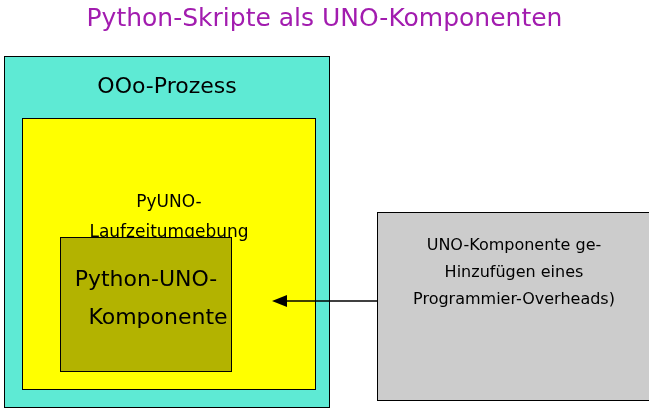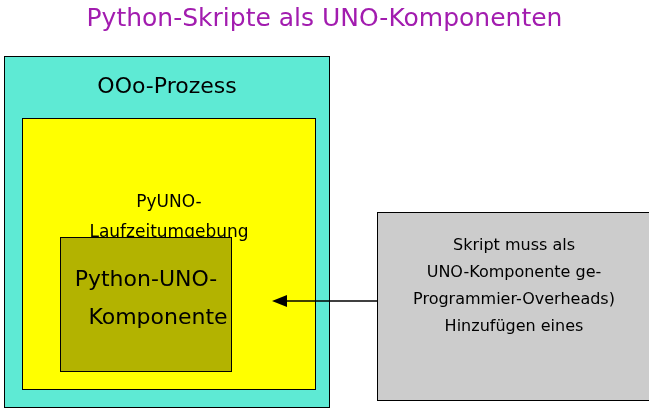--- a/index.html
+++ b/index.html
@@ -164,24 +164,23 @@
           <span class="l1">Python-UNO-</span>
           <span class="l2">Komponente</span>
         </div>
       </div>
 
     </div>
   </div>
 
   <div class="gray-box">
     <div class="gray-text">
-      <span>Skript muss als</span>
       <span>UNO-Komponente ge-</span>
+      <span>Hinzufügen eines</span>
       <span>Programmier-Overheads)</span>
-      <span>Hinzufügen eines</span>
     </div>
   </div>
 
   <svg class="arrow-svg" viewBox="0 0 120 20">
     <line x1="112" y1="10" x2="20" y2="10" stroke="#000000" stroke-width="1.4"></line>
     <polygon points="7,10 22,4 22,16" fill="#000000"></polygon>
   </svg>
 
 </div>
 

